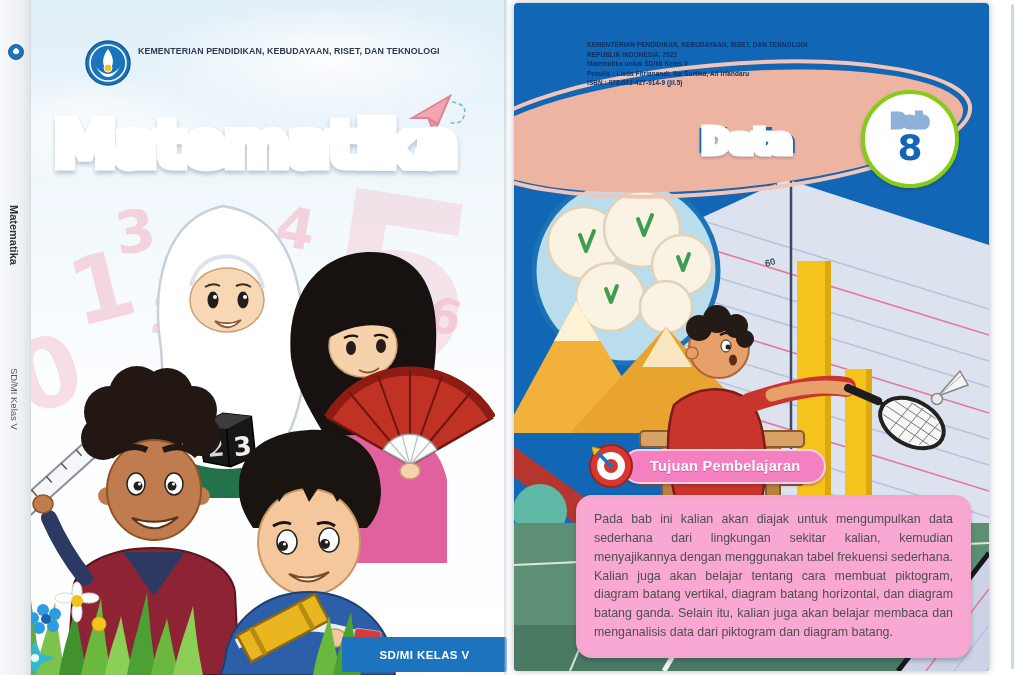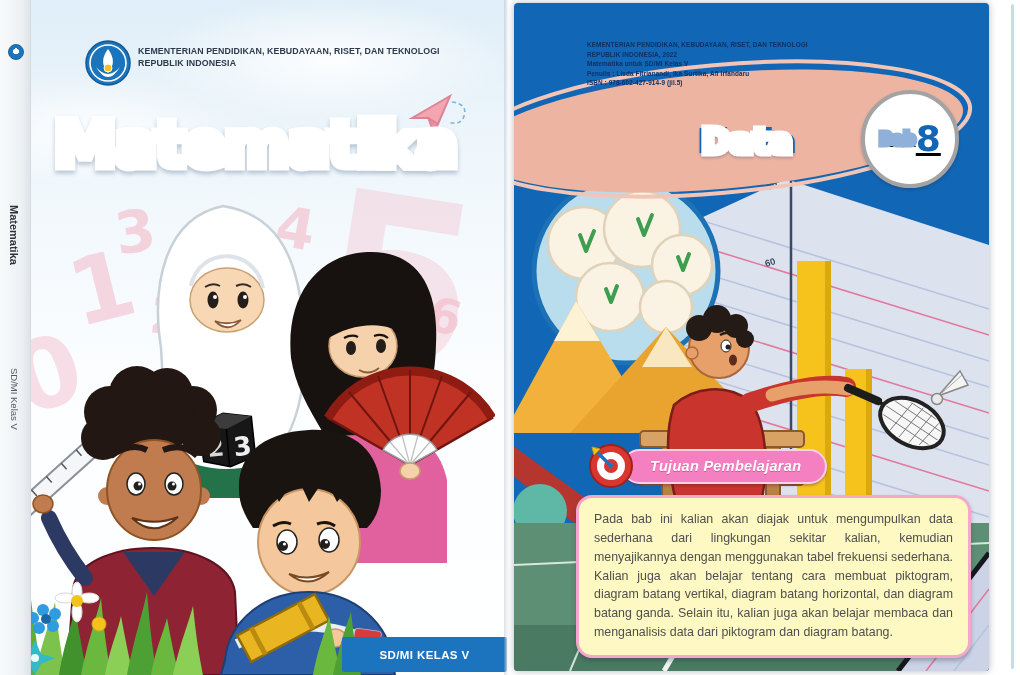--- a/index.html
+++ b/index.html
@@ -39,32 +39,32 @@
     background:linear-gradient(90deg,rgba(120,140,160,.25),#ffffff 45%,#ffffff);}
   #chapter{left:514px;top:3px;width:475px;height:668px;background:#1167b5;border-radius:4px;
     overflow:hidden;box-shadow:0 0 7px rgba(30,50,80,.35);}
   #next-page-edge{left:1011px;top:4px;width:3px;height:665px;background:#a9c8e2;opacity:.65;border-radius:2px;}
   #meta{left:73px;top:37px;font-weight:bold;color:#0c3164;font-size:6.4px;line-height:9.6px;letter-spacing:.1px;z-index:5;}
   #data-title{left:158px;top:118px;width:150px;text-align:center;z-index:5;
     font-family:"DejaVu Sans",sans-serif;font-weight:800;font-size:34px;color:#1365b6;
     filter:drop-shadow(0 2px 1px rgba(60,60,90,.25));}
   #data-title.stroke::before{-webkit-text-stroke-width:7px;}
   #bab-circle{left:347px;top:87px;width:90px;height:90px;border-radius:50%;background:#fff;
-    border:4px solid #a3a3a3;box-shadow:0 2px 3px rgba(40,40,70,.3);z-index:6;
-    display:flex;flex-direction:row;align-items:center;justify-content:center;text-decoration:underline;}
+    border:4px solid #84cc16;box-shadow:0 2px 3px rgba(40,40,70,.3);z-index:6;
+    display:flex;flex-direction:column;align-items:center;justify-content:center;}
   #bab-label{font-family:"DejaVu Sans",sans-serif;font-weight:800;font-size:17px;color:#fff;line-height:18px;text-align:center;}
   #bab-label.stroke::before{-webkit-text-stroke-width:5px;-webkit-text-stroke-color:#8fb0d8;color:#8fb0d8;}
   #bab-number{font-family:"DejaVu Sans",sans-serif;font-weight:800;font-size:36px;color:#1365b6;line-height:36px;}
   #objective{left:74px;top:440px;display:flex;align-items:center;z-index:8;}
   #objective-pill{margin-left:-12px;background:#f47fc1;border:2px solid #fbd0e8;border-radius:18px;
-    padding:6px 24px 7px 26px;box-shadow:0 2px 2px rgba(90,30,60,.3);font-style:italic;}
+    padding:6px 24px 7px 26px;box-shadow:0 2px 2px rgba(90,30,60,.3);}
   #objective-pill span{color:#fff;font-weight:bold;font-size:14.5px;letter-spacing:.3px;
     text-shadow:0 1px 0 #d6559e;}
   #objective-text-box{left:62px;top:492px;width:395px;box-sizing:border-box;z-index:8;
-    background:#fef9c3;border:3px solid #f4a7cb;border-radius:16px;padding:12px 15px 13px 15px;
+    background:#f9a8d4;border:3px solid #f4a7cb;border-radius:16px;padding:12px 15px 13px 15px;
     box-shadow:0 3px 4px rgba(40,40,70,.3);}
   #objective-text-box p{margin:0;font-size:12.4px;line-height:1.52;color:#4f4f4f;text-align:justify;}
   svg{display:block;}
 </style>
 </head>
 <body>
 
 <div id="stage">
 
   <div id="cover" class="abs">
@@ -79,21 +79,20 @@
 
     <svg id="hdr-logo" class="abs" width="48" height="52" viewBox="0 0 48 52">
       <circle cx="24" cy="26" r="22" fill="#1b75bc" stroke="#0f5a96" stroke-width="1.5"></circle>
       <circle cx="24" cy="26" r="18" fill="none" stroke="#fff" stroke-width="1.6"></circle>
       <path d="M24 12 C18 20 17 28 24 36 C31 28 30 20 24 12 Z" fill="#fff"></path>
       <circle cx="24" cy="31" r="4" fill="#f2c21f" stroke="#fff" stroke-width="1"></circle>
       <path d="M12 30 Q24 44 36 30 Q30 40 24 40 Q18 40 12 30Z" fill="#fff"></path>
     </svg>
     <div id="hdr-text" class="abs">
       <div>KEMENTERIAN PENDIDIKAN, KEBUDAYAAN, RISET, DAN TEKNOLOGI</div>
-      <div>REPUBLIK INDONESIA</div>
     </div>
 
     <div id="cover-title" class="abs stroke" data-text="Matematika">Matematika</div>
 
     <svg class="abs" style="left:404px;top:92px;" width="75" height="48" viewBox="0 0 75 48">
       <polygon points="8,26 46,4 34,32 24,26" fill="#f3a6b2" stroke="#dd8494" stroke-width="2"></polygon>
       <polygon points="24,26 34,32 30,42" fill="#e98fa0" stroke="#dd8494" stroke-width="1.5"></polygon>
       <path d="M48,10 q16,2 12,14 q-3,10 -16,6" fill="none" stroke="#7fb6d8" stroke-width="1.6" stroke-dasharray="4 3"></path>
     </svg>
 

